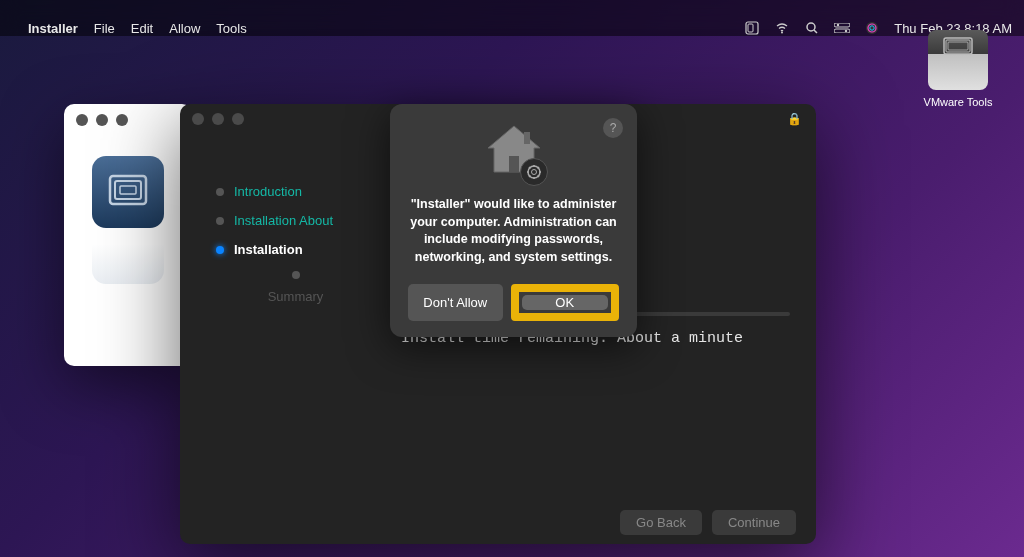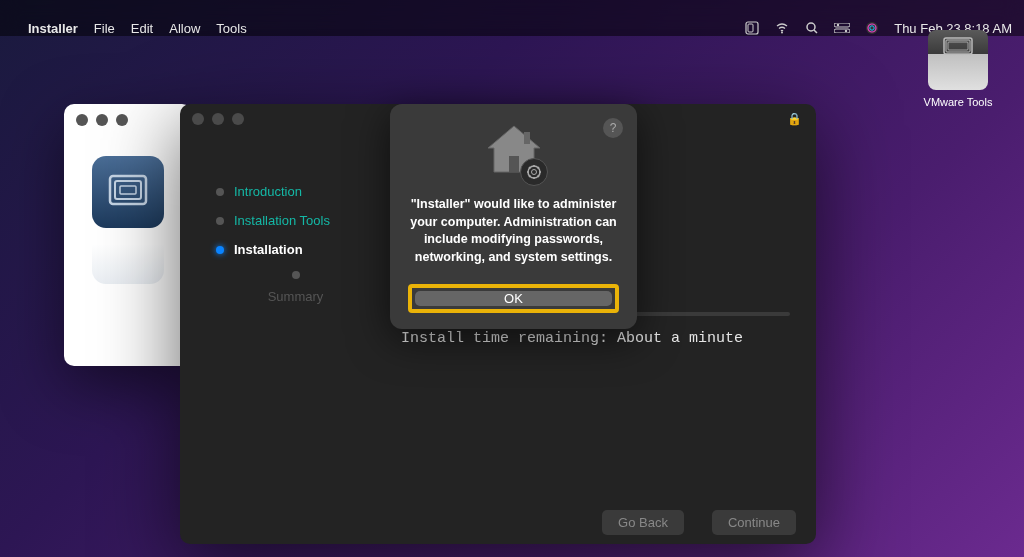--- a/index.html
+++ b/index.html
@@ -37,32 +37,32 @@
     .sidebar-item.done { color: #14b8a6; }
     .sidebar-item.active { color: #fff; font-weight: 600; text-align: center; }
     .sidebar-item.pending { color: #555; flex-direction: column; }
     
     .main-panel { flex: 1; padding: 20px 26px; display: flex; flex-direction: column; }
     .progress-area { margin-top: 158px; }
     .progress-bar { width: 100%; height: 4px; background: #3a3a3a; border-radius: 2px; margin-bottom: 14px; overflow: hidden; }
     .progress-fill { width: 45%; height: 100%; background: #0a84ff; }
     .progress-label { color: #e5e5e5; font-size: 15px; font-family: Liberation Mono, monospace; }
     
-    .installer-footer { height: 44px; display: flex; justify-content: flex-end; align-items: center; gap: 28px; padding: 0 20px; }
+    .installer-footer { height: 44px; display: flex; justify-content: flex-end; align-items: center; gap: 10px; padding: 0 20px; }
     .footer-btn { background: #3a3a3a; border: none; color: #888; font-size: 13px; padding: 5px 16px; border-radius: 5px; }
     
     .alert-dialog { position: absolute; top: 104px; left: 390px; width: 247px; background: #3a3a3a; border-radius: 12px; box-shadow: 0 10px 40px rgba(0,0,0,0.6); padding: 18px 18px 16px; text-align: center; }
     .alert-dialog .help-btn { position: absolute; top: 14px; right: 14px; width: 20px; height: 20px; border-radius: 50%; background: #555; color: #aaa; font-size: 12px; display: flex; align-items: center; justify-content: center; }
     .alert-icon { width: 64px; height: 60px; margin: 0 auto 14px; position: relative; }
     .house-icon svg { width: 64px; height: 54px; }
     .gear-badge { position: absolute; bottom: -4px; right: -2px; width: 28px; height: 28px; border-radius: 50%; background: #2a2a2a; border: 1px solid #555; display: flex; align-items: center; justify-content: center; }
     .alert-text { color: #fff; font-size: 12.5px; font-weight: 600; line-height: 1.4; margin-bottom: 18px; }
     .alert-buttons-wrap { display: flex; gap: 8px; align-items: stretch; }
     .dont-allow-btn { flex: 1; background: #555; border: none; color: #fff; font-size: 13px; padding: 6px 4px; border-radius: 5px; }
-    .ok-wrap { border: 4px solid #eab308; border-radius: 4px; padding: 3px; flex: 1; display: flex; }
+    .ok-wrap { border: 8px solid #eab308; border-radius: 4px; padding: 3px; flex: 1; display: flex; }
     .ok-btn { flex: 1; background: #666; border: none; color: #fff; font-size: 13px; border-radius: 5px; }
     
     .menu-icon { display: inline-flex; align-items: center; justify-content: center; width: 16px; height: 16px; }
   </style>
 </head>
 <body>
 
 <div class="menubar">
   <div class="menubar-left">
     <span class="apple-logo"></span>
@@ -147,21 +147,21 @@
     <span class="lock">🔒</span>
   </div>
   <div class="installer-body">
     <div class="sidebar">
       <div class="sidebar-item done">
           <span class="bullet"></span>
           <span>Introduction</span>
         </div>
       <div class="sidebar-item done">
           <span class="bullet"></span>
-          <span>Installation Tools</span>
+          <span>Installation About</span>
         </div>
       <div class="sidebar-item active">
           <span class="bullet"></span>
           <span>Installation</span>
         </div>
       <div class="sidebar-item pending">
           <span class="bullet"></span>
           <span>Summary</span>
         </div>
     </div>
@@ -193,17 +193,18 @@
     <div class="gear-badge">
       <svg width="16" height="16" viewBox="0 0 16 16">
           <circle cx="8" cy="8" r="6" fill="none" stroke="#aaa" stroke-width="1.5"></circle>
           <circle cx="8" cy="8" r="2.5" fill="none" stroke="#aaa" stroke-width="1"></circle>
           <path d="M8 1 L8 3 M8 13 L8 15 M1 8 L3 8 M13 8 L15 8 M3 3 L4.5 4.5 M11.5 11.5 L13 13 M3 13 L4.5 11.5 M11.5 4.5 L13 3" stroke="#aaa" stroke-width="1.5"></path>
         </svg>
     </div>
   </div>
   <div class="alert-text">"Installer" would like to administer your computer. Administration can include modifying passwords, networking, and system settings.</div>
   <div class="alert-buttons-wrap">
+    <button class="dont-allow-btn">Don't Allow</button>
     <div class="ok-wrap">
       <button class="ok-btn">OK</button>
     </div>
   </div>
 </div>
 
 </body></html>

